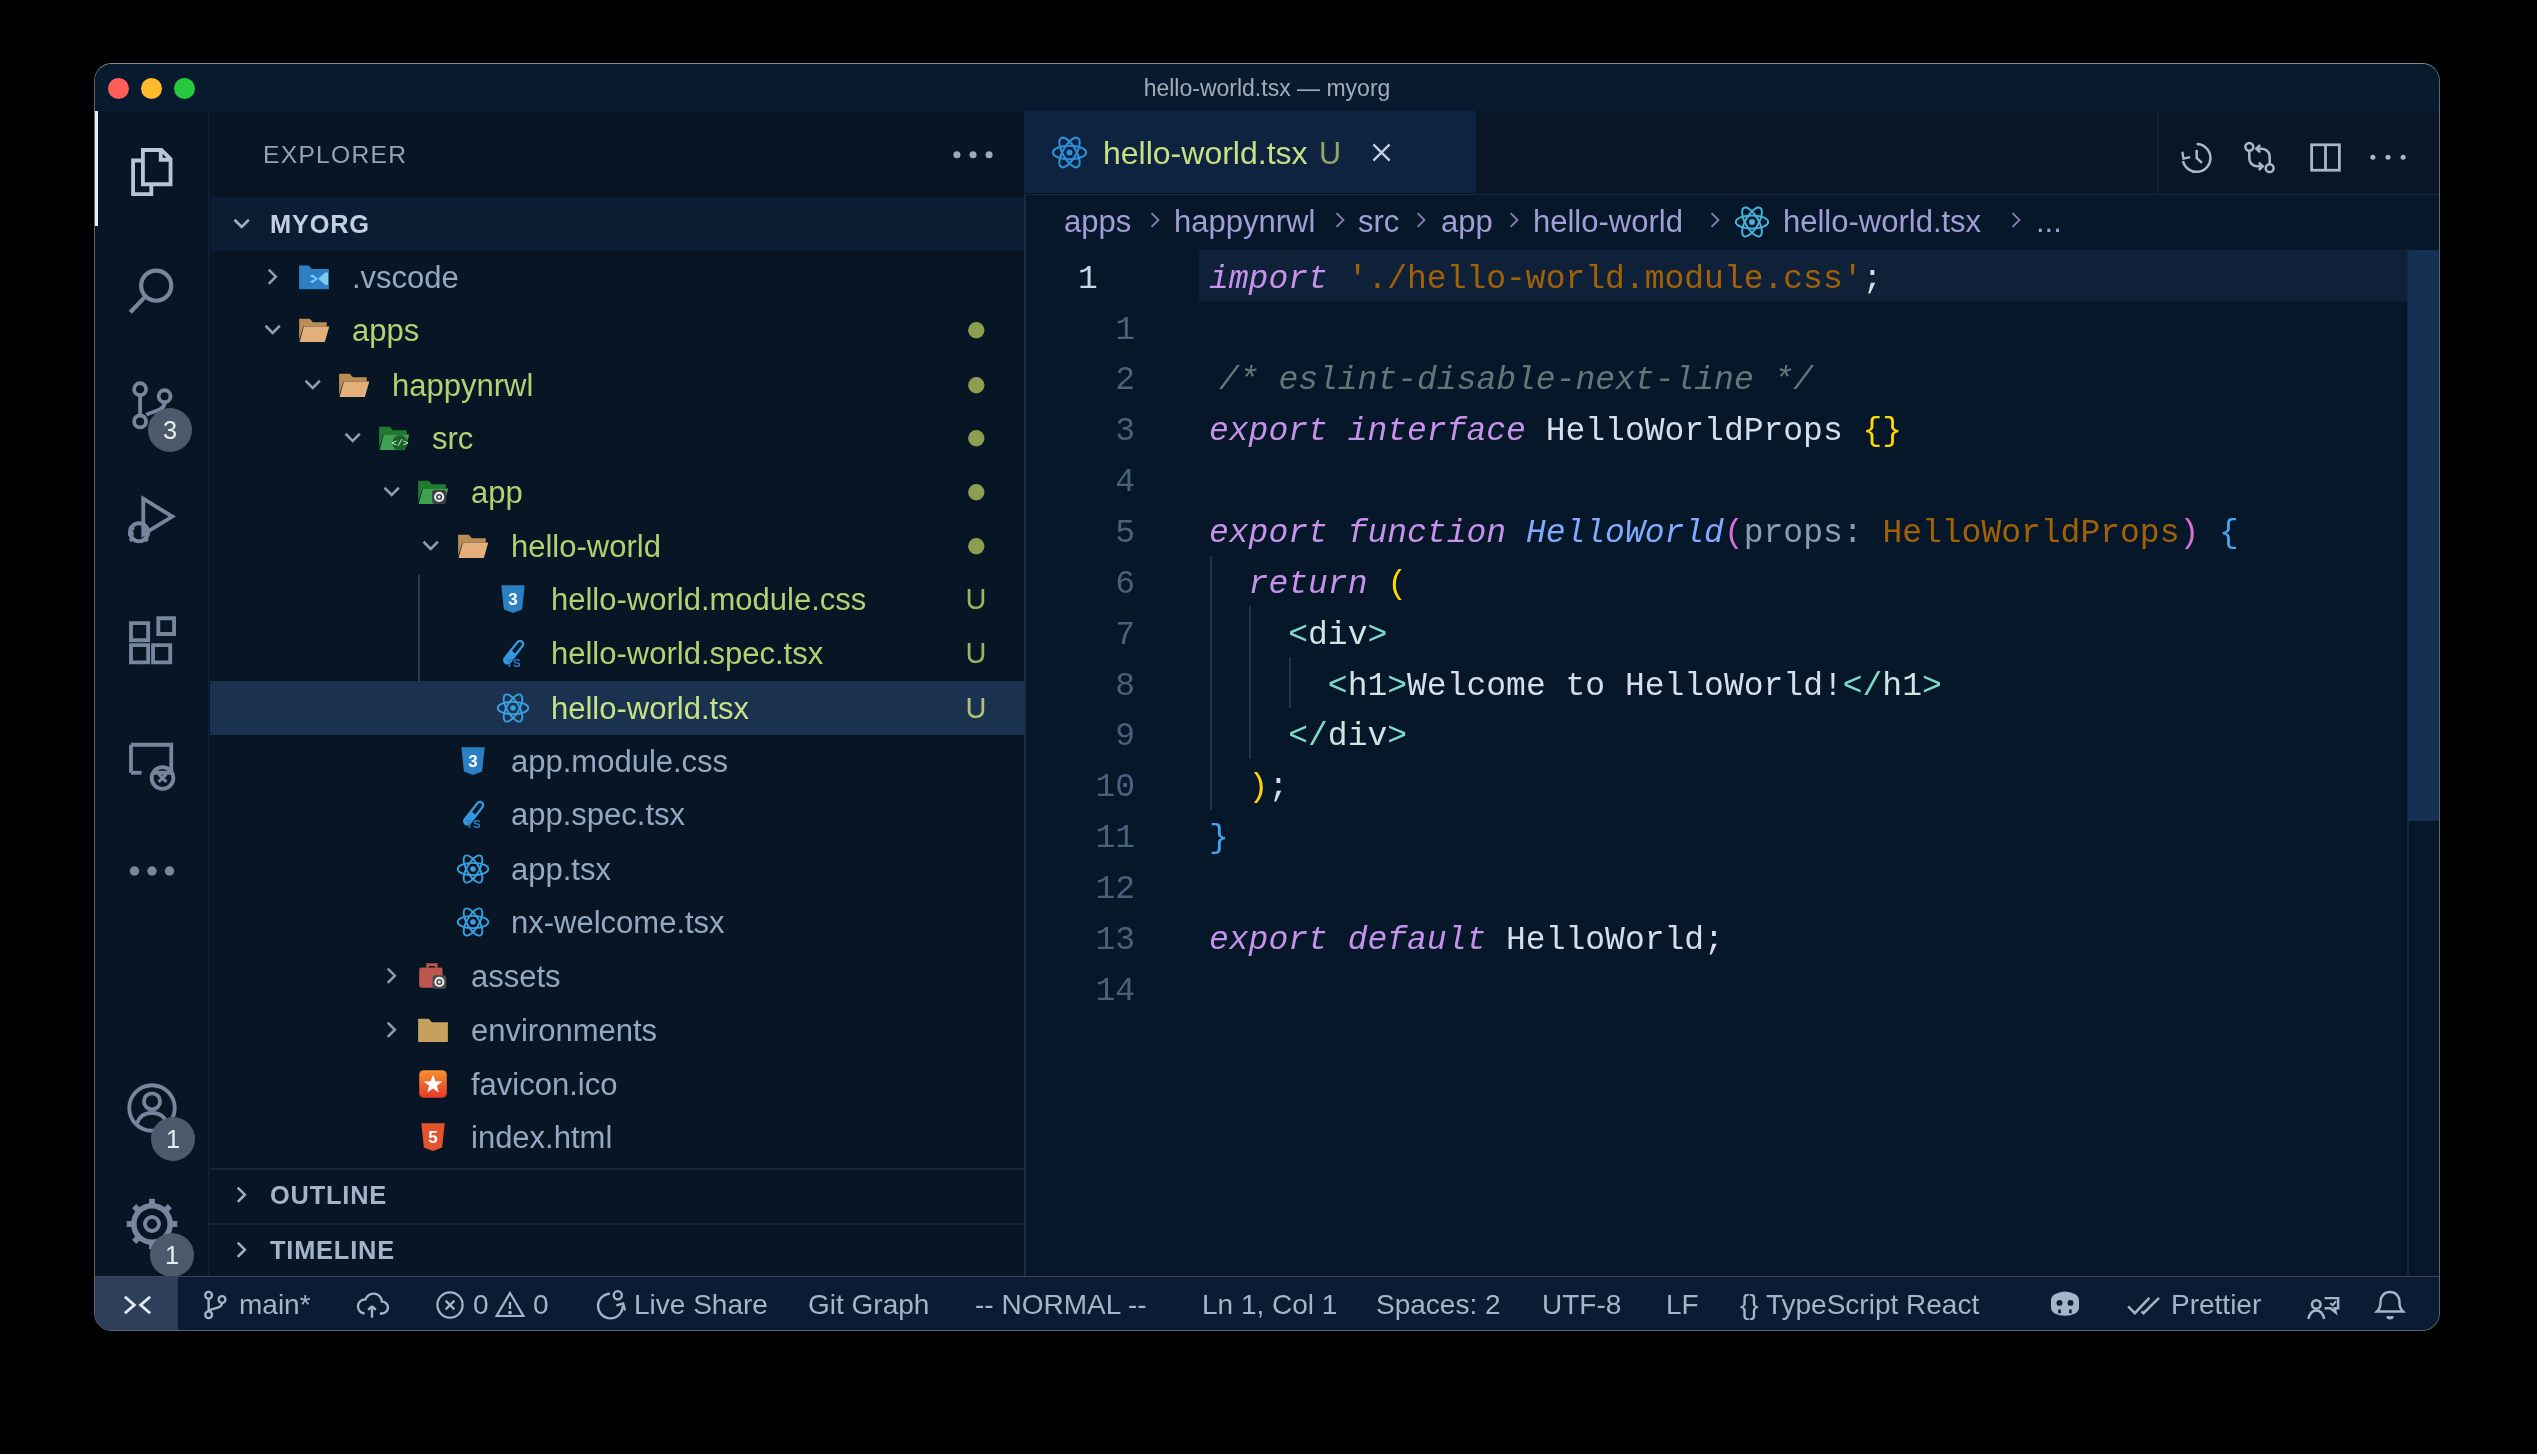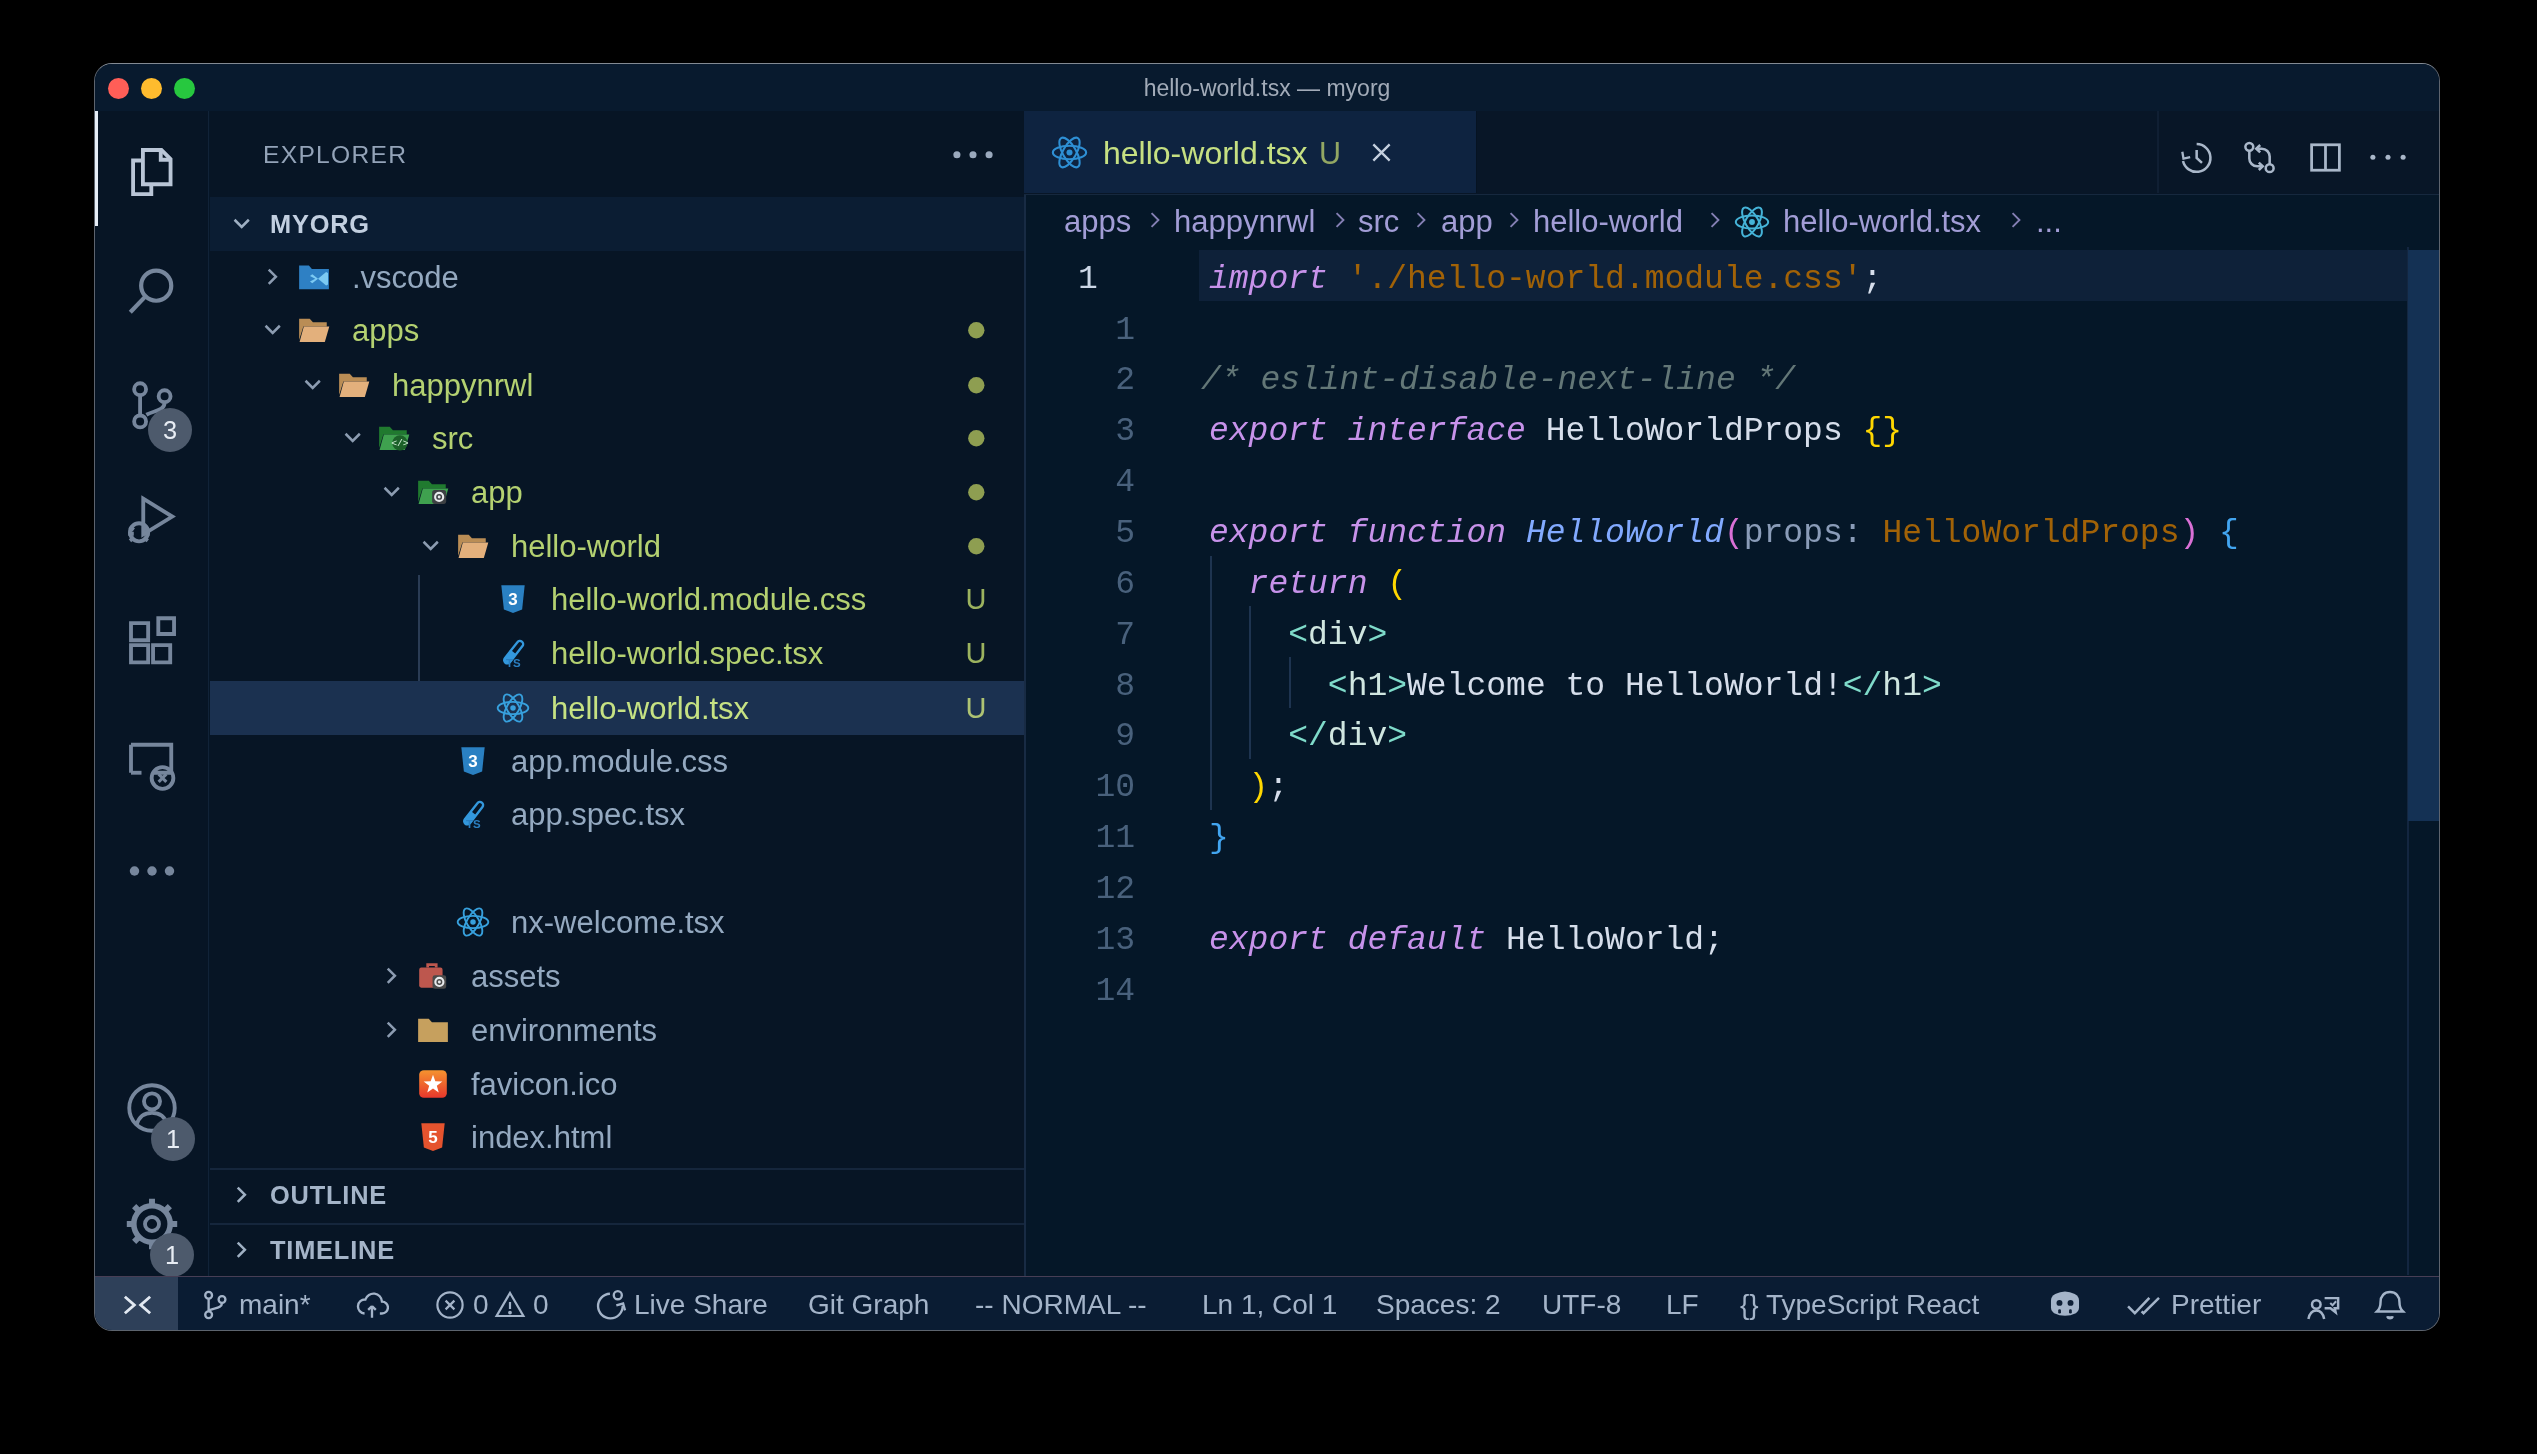--- a/index.html
+++ b/index.html
@@ -266,20 +266,29 @@
     <div class="row" style="top:676px;">
       <svg class="ric" style="left:246px;font-size:37px" viewBox="0 0 16 16">
           <g transform="rotate(38 8 8)">
             <rect x="6.5" y="1.2" width="3" height="12.6" rx="1.5" fill="none" stroke="#3398dd" stroke-width="1.1"></rect>
             <path d="M6.5 7.5h3v4.8a1.5 1.5 0 0 1-3 0z" fill="#3398dd"></path>
           </g>
           <text x="8.2" y="14.8" font-size="5.4" font-weight="bold" fill="#2a7fc1" text-anchor="middle">TS</text>
         </svg>
       <span class="lbl" style="left:301px;">app.spec.tsx</span>
     </div>
+    <div class="row" style="top:731px;">
+      <svg class="ric" style="left:246px;" viewBox="0 0 16 16" fill="none" stroke="#37a0dd" stroke-width="0.9">
+          <ellipse cx="8" cy="8" rx="7.2" ry="2.9"></ellipse>
+          <ellipse cx="8" cy="8" rx="7.2" ry="2.9" transform="rotate(60 8 8)"></ellipse>
+          <ellipse cx="8" cy="8" rx="7.2" ry="2.9" transform="rotate(120 8 8)"></ellipse>
+          <circle cx="8" cy="8" r="1.3" fill="#37a0dd" stroke="none"></circle>
+        </svg>
+      <span class="lbl" style="left:301px;">app.tsx</span>
+    </div>
     <div class="row" style="top:784px;">
       <svg class="ric" style="left:246px;" viewBox="0 0 16 16" fill="none" stroke="#37a0dd" stroke-width="0.9">
           <ellipse cx="8" cy="8" rx="7.2" ry="2.9"></ellipse>
           <ellipse cx="8" cy="8" rx="7.2" ry="2.9" transform="rotate(60 8 8)"></ellipse>
           <ellipse cx="8" cy="8" rx="7.2" ry="2.9" transform="rotate(120 8 8)"></ellipse>
           <circle cx="8" cy="8" r="1.3" fill="#37a0dd" stroke="none"></circle>
         </svg>
       <span class="lbl" style="left:301px;">nx-welcome.tsx</span>
     </div>
     <div class="row" style="top:838px;">
@@ -423,21 +432,21 @@
       <div class="ln" style="left:0;top:312px;">6</div>
       <div class="ln" style="left:0;top:363px;">7</div>
       <div class="ln" style="left:0;top:414px;">8</div>
       <div class="ln" style="left:0;top:464px;">9</div>
       <div class="ln" style="left:0;top:515px;">10</div>
       <div class="ln" style="left:0;top:566px;">11</div>
       <div class="ln" style="left:0;top:617px;">12</div>
       <div class="ln" style="left:0;top:668px;">13</div>
       <div class="ln" style="left:0;top:719px;">14</div>
       <div class="cl" style="left:185px;top:6.8px;"><span class="k">import</span><span class="w"> </span><span class="s">'./hello-world.module.css'</span><span class="w">;</span></div>
-      <div class="cl" style="left:177px;top:108px;"><span class="cm">/* eslint-disable-next-line */</span></div>
+      <div class="cl" style="left:195px;top:108px;"><span class="cm">/* eslint-disable-next-line */</span></div>
       <div class="cl" style="left:185px;top:159px;"><span class="k">export</span><span class="w"> </span><span class="k">interface</span><span class="w"> HelloWorldProps </span><span class="gold">{}</span></div>
       <div class="cl" style="left:185px;top:261px;"><span class="k">export</span><span class="w"> </span><span class="k">function</span><span class="w"> </span><span class="fn">HelloWorld</span><span class="orch">(</span><span class="pr">props:</span><span class="w"> </span><span class="s">HelloWorldProps</span><span class="orch">)</span><span class="w"> </span><span class="bblue">{</span></div>
       <div class="cl" style="left:185px;top:312px;"><span class="w">  </span><span class="k">return</span><span class="w"> </span><span class="gold">(</span></div>
       <div class="cl" style="left:185px;top:363px;"><span class="w">    </span><span class="tl2">&lt;</span><span class="tag">div</span><span class="tl2">&gt;</span></div>
       <div class="cl" style="left:185px;top:414px;"><span class="w">      </span><span class="tl2">&lt;</span><span class="tag">h1</span><span class="tl2">&gt;</span><span class="w">Welcome to HelloWorld!</span><span class="tl2">&lt;/</span><span class="tag">h1</span><span class="tl2">&gt;</span></div>
       <div class="cl" style="left:185px;top:464px;"><span class="w">    </span><span class="tl2">&lt;/</span><span class="tag">div</span><span class="tl2">&gt;</span></div>
       <div class="cl" style="left:185px;top:515px;"><span class="w">  </span><span class="gold">)</span><span class="w">;</span></div>
       <div class="cl" style="left:185px;top:566px;"><span class="bblue">}</span></div>
       <div class="cl" style="left:185px;top:668px;"><span class="k">export</span><span class="w"> </span><span class="k">default</span><span class="w"> HelloWorld;</span></div>
 

